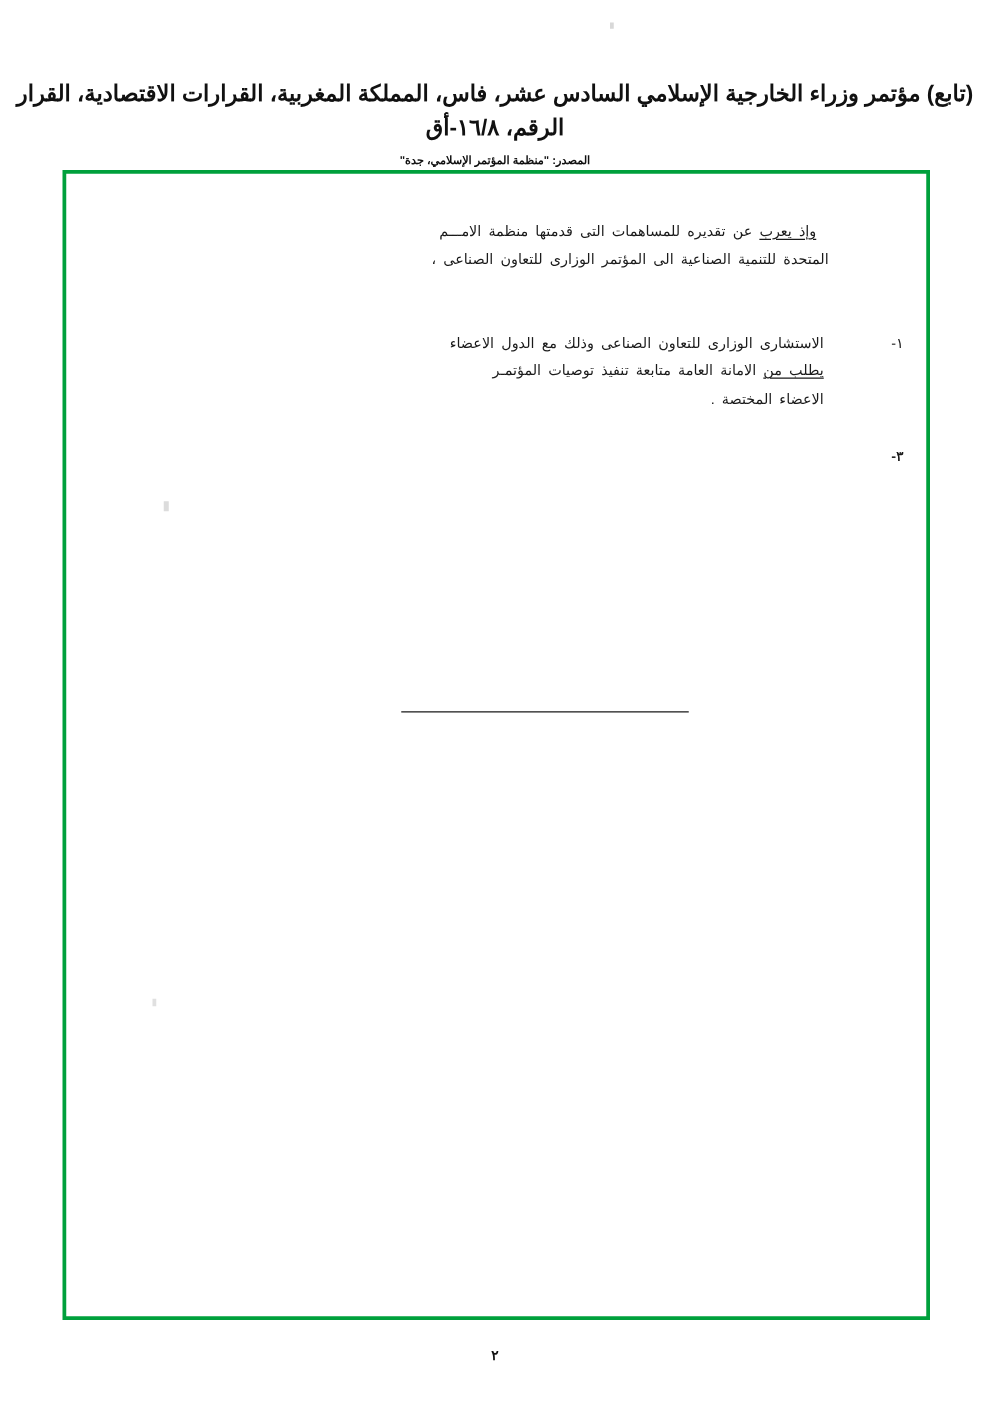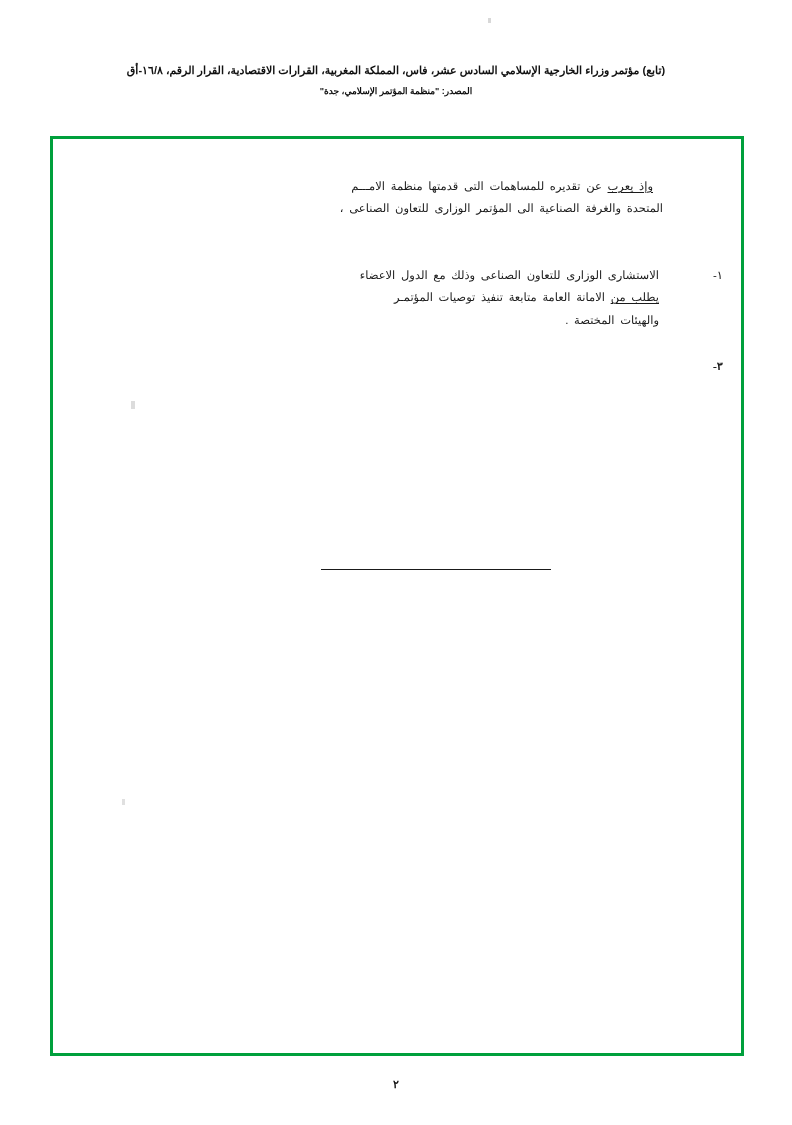--- a/index.html
+++ b/index.html
@@ -26,21 +26,21 @@
   
   .header-block {
     position: absolute;
     top: 62px;
     left: 0;
     width: 792px;
     text-align: center;
     direction: rtl;
   }
   .header-title {
-    font-size: 11px;
+    font-size: 18px;
     font-weight: bold;
     letter-spacing: 0px;
     line-height: 1.5;
     color: #111;
   }
   .header-source {
     margin-top: 7px;
     font-size: 9px;
     font-weight: bold;
     color: #111;
@@ -162,31 +162,31 @@
     <div class="header-source">المصدر: "منظمة المؤتمر الإسلامي، جدة"</div>
   </div>
 
   <div class="doc-frame">
     <div class="doc-inner">
 
       <div class="para preamble">
         <span class="line line-indent-1">
           <span class="lead-underline">وإذ يعرب</span><span> عن تقديره للمساهمات التى قدمتها منظمة الامـــم</span>
         </span>
-        <span class="line line-indent-2">المتحدة والغرفة الصناعية الى المؤتمر الوزارى للتعاون الصناعى ،</span>
+        <span class="line line-indent-2">المتحدة للتنمية الصناعية الى المؤتمر الوزارى للتعاون الصناعى ،</span>
       </div>
 
       <div class="para item" style="margin-top:44px;">
         <span class="marker">١-</span>
         <span class="body">
           <span class="line">الاستشارى الوزارى للتعاون الصناعى وذلك مع الدول الاعضاء</span>
           <span class="line">
             <span class="lead-underline">يطلب من</span><span> الامانة العامة  متابعة تنفيذ توصيات المؤتمـر</span>
           </span>
-          <span class="line">والهيئات المختصة .</span>
+          <span class="line">الاعضاء المختصة .</span>
         </span>
       </div>
 
       <div class="para item" style="margin-top:24px;">
         <span class="marker">٢-</span>
         <span class="body">
         </span>
       </div>
 
       <div class="para item" style="margin-top:24px;">

